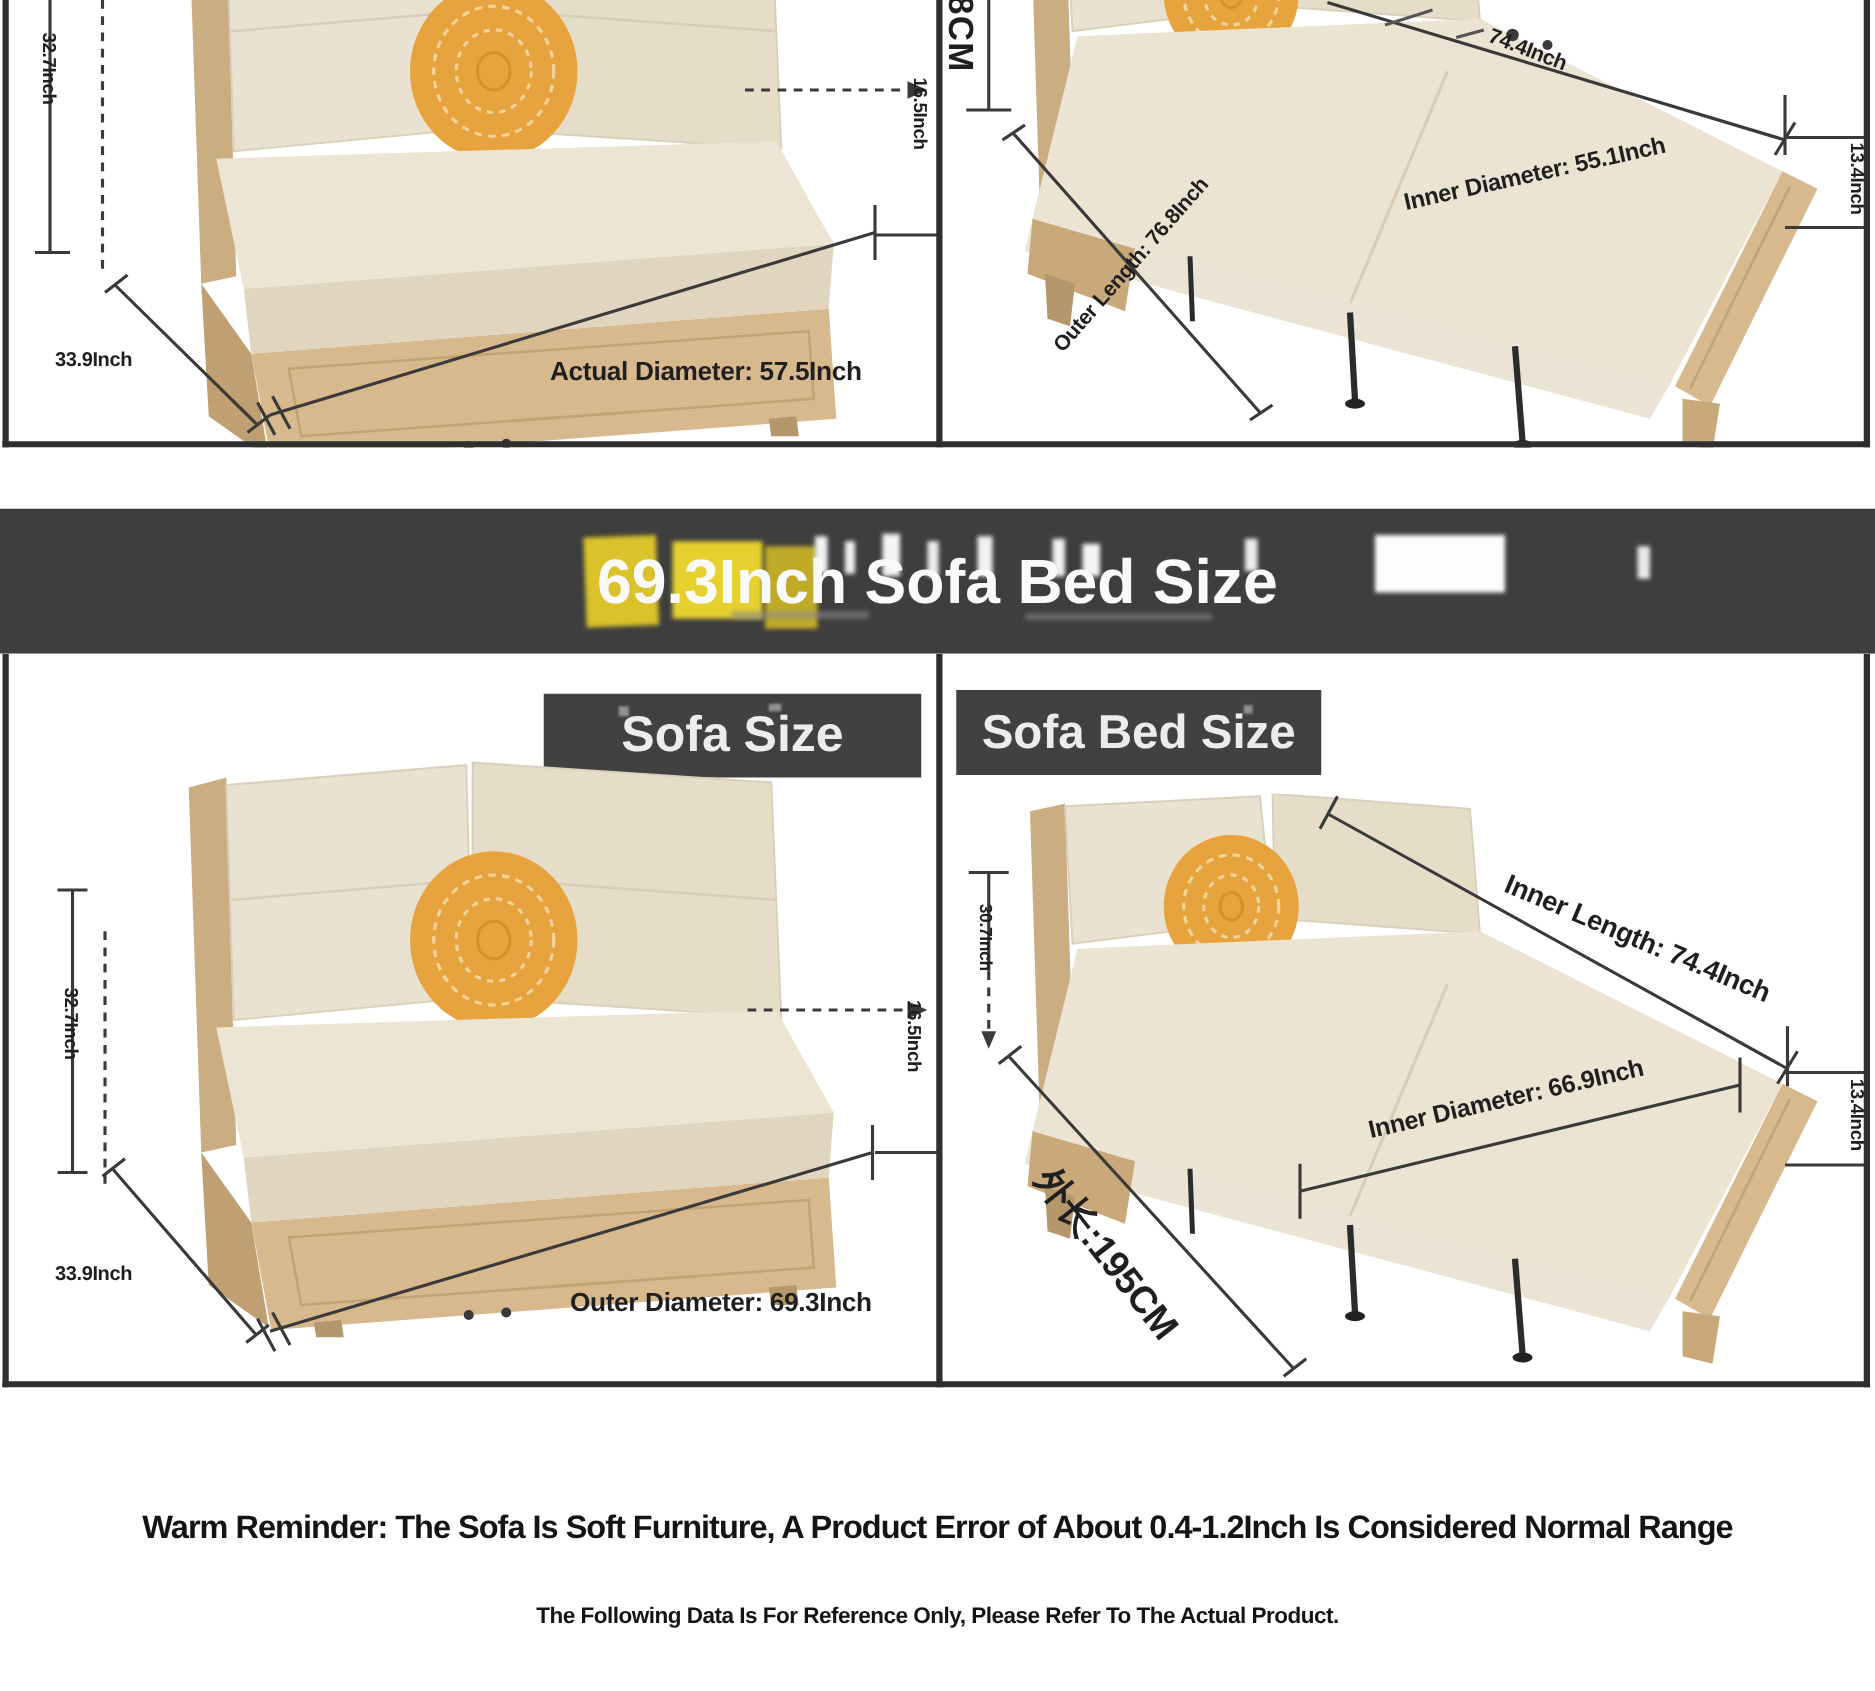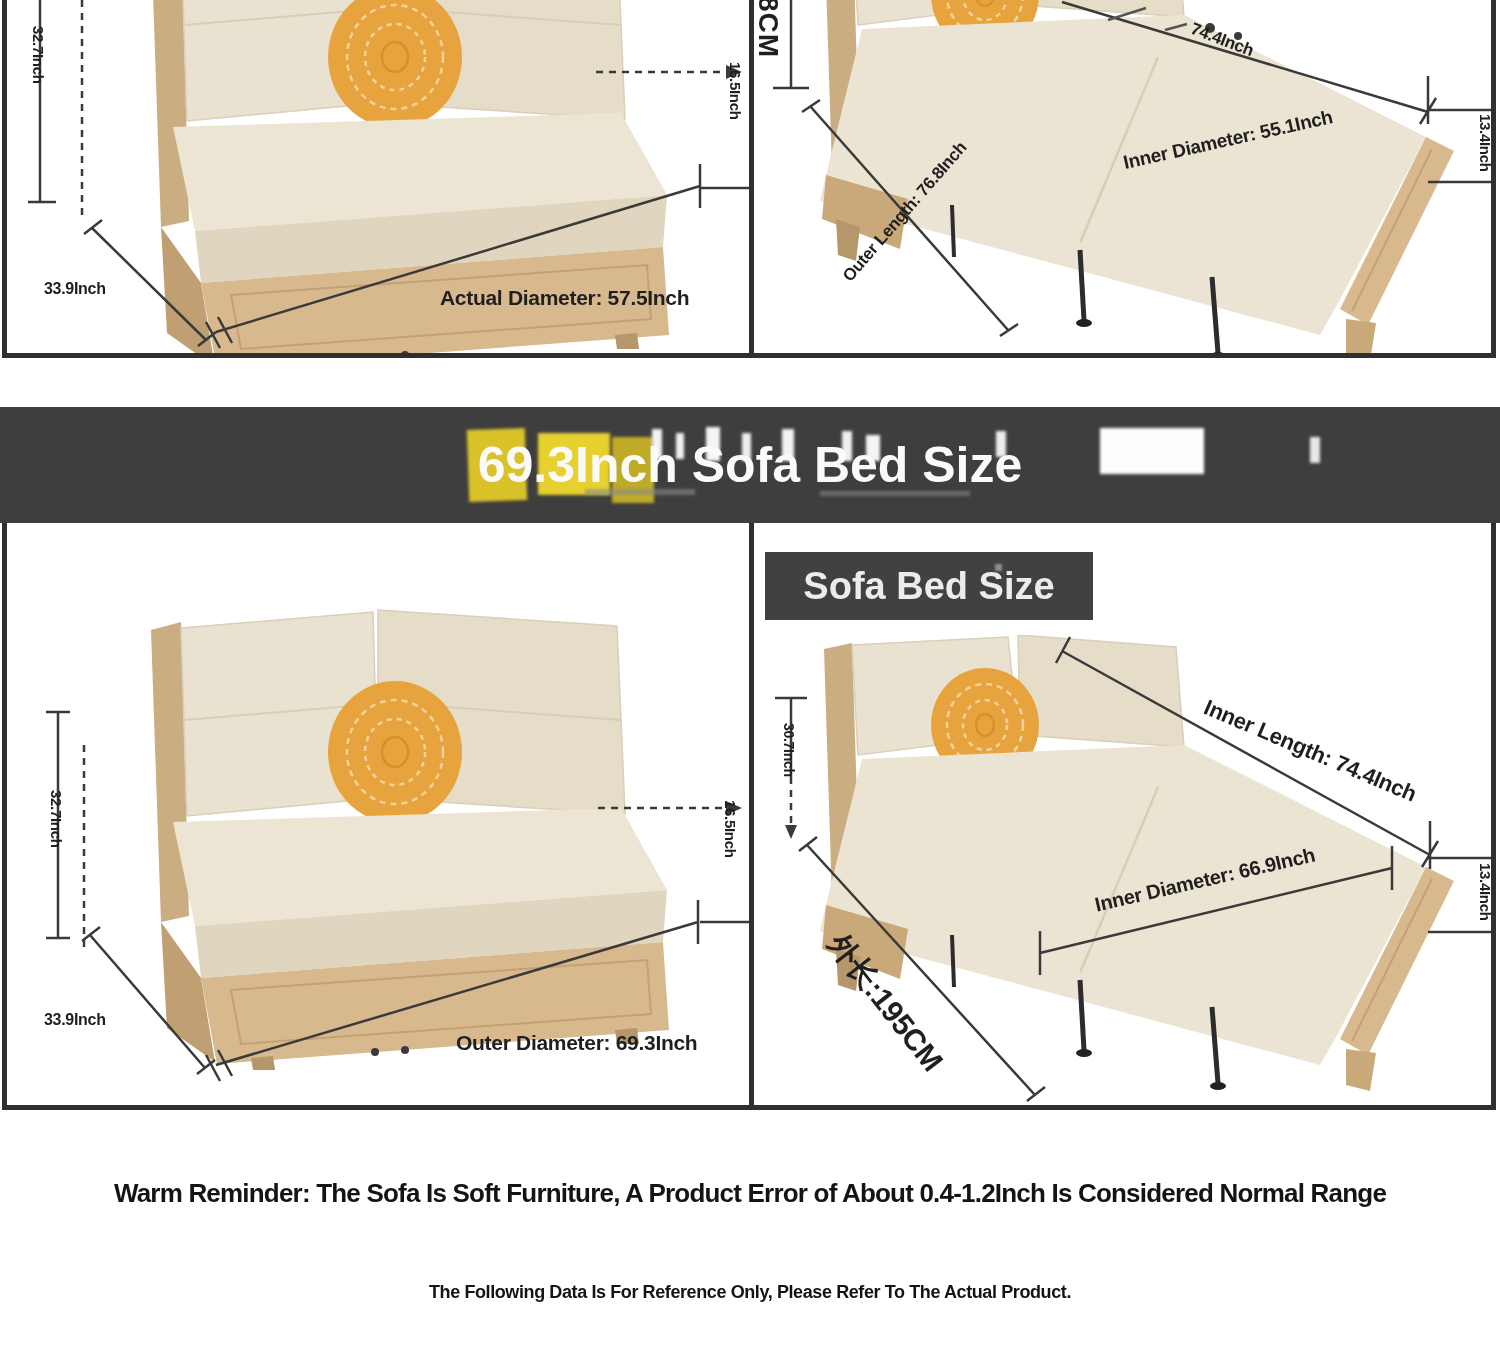--- a/index.html
+++ b/index.html
@@ -30,21 +30,21 @@
                   font-size:50px; font-weight:bold; z-index:5; }
   .artifact { position:absolute; filter:blur(1.5px); }
 
   .heading-box { position:absolute; background:#414141; color:#ececec; font-weight:bold;
                  text-align:center; overflow:hidden; }
   .heading-box .hb-label { position:relative; z-index:2; }
   .speck { position:absolute; background:#cfcfcf; opacity:.55; filter:blur(1px); }
 
   .footer-line { position:absolute; left:0; width:1500px; text-align:center;
                  color:#141414; font-weight:bold; }
-  .warm { top:1178px; font-size:26px; letter-spacing:-0.8px; }
+  .warm { top:1206px; font-size:26px; letter-spacing:-0.8px; }
   .note { top:1242px; font-size:18px; letter-spacing:-0.4px;margin-top:40px; }
 </style>
 </head>
 <body>
 
 <svg width="0" height="0" style="position:absolute" aria-hidden="true">
   <symbol id="sofa-symbol" viewBox="0 0 620 470">
     <g>
       <polygon points="96,30 126,22 134,316 106,322" fill="#cbad82"></polygon>
       <path d="M126,28 L318,12 L323,198 L132,216 Z" fill="#eae2d0" stroke="#d9cfba" stroke-width="1.5"></path>
@@ -157,21 +157,26 @@
     <div class="artifact" style="left:996px; top:24px; width:10px; height:26px; background:#ededed"></div>
     <div class="artifact" style="left:1100px; top:21px; width:104px; height:46px; background:#fdfdfd"></div>
     <div class="artifact" style="left:1310px; top:30px; width:10px; height:26px; background:#e9e9e9"></div>
     <div class="artifact" style="left:585px; top:82px; width:110px; height:6px; background:#8a8a8a; opacity:.6"></div>
     <div class="artifact" style="left:820px; top:84px; width:150px; height:5px; background:#8f8f8f; opacity:.55"></div>
     <div class="banner-title">69.3Inch Sofa Bed Size</div>
   </div>
 
   <section class="section bottom-section">
 
-    <div class="heading-box" style="left:765px; top:29px; width:328px; height:68px; line-height:68px; font-size:38px">
+    <div class="heading-box" style="left:435px; top:32px; width:302px; height:67px; line-height:67px; font-size:40px">
+      <span class="speck" style="left:60px; top:10px; width:8px; height:8px"></span>
+      <span class="speck" style="left:180px; top:8px; width:10px; height:6px"></span>
+      <span class="hb-label">Sofa Size</span>
+    </div>
+    <div class="heading-box" style="left:765px; top:29px; width:292px; height:68px; line-height:68px; font-size:38px">
       <span class="speck" style="left:230px; top:12px; width:7px; height:7px"></span>
       <span class="hb-label">Sofa Bed Size</span>
     </div>
 
     <svg class="illus" style="left:55px; top:77px; width:620px; height:470px">
         <use href="#sofa-symbol"></use>
       </svg>
     <svg class="illus" style="left:780px; top:112px; width:680px; height:470px">
         <use href="#bed-symbol"></use>
       </svg>

